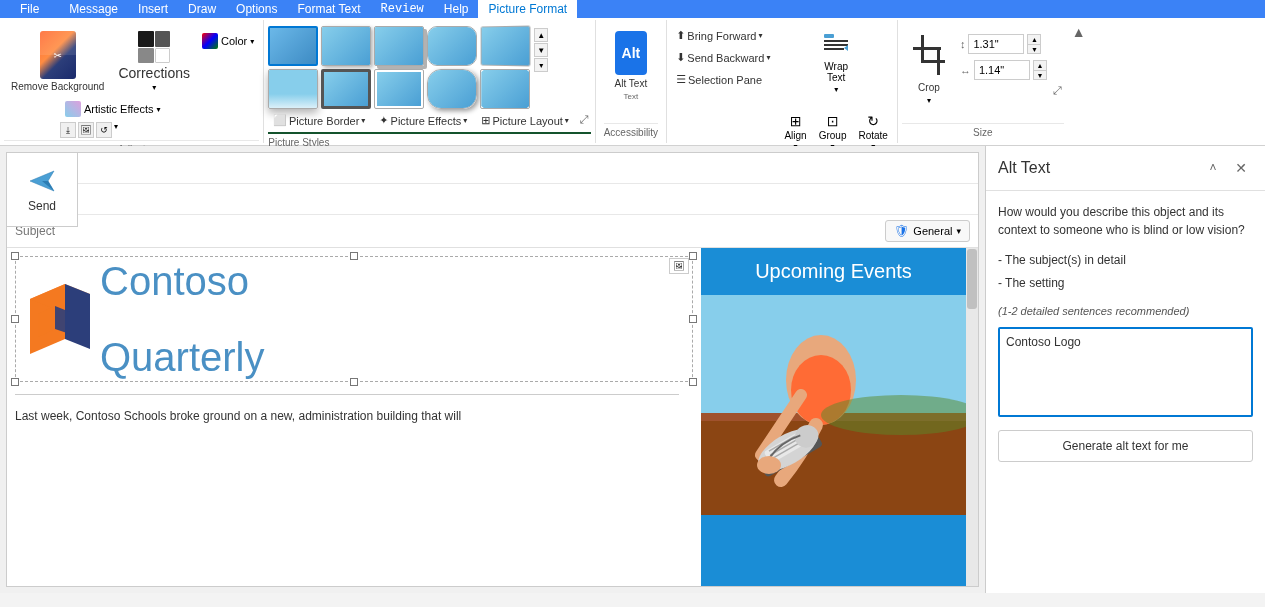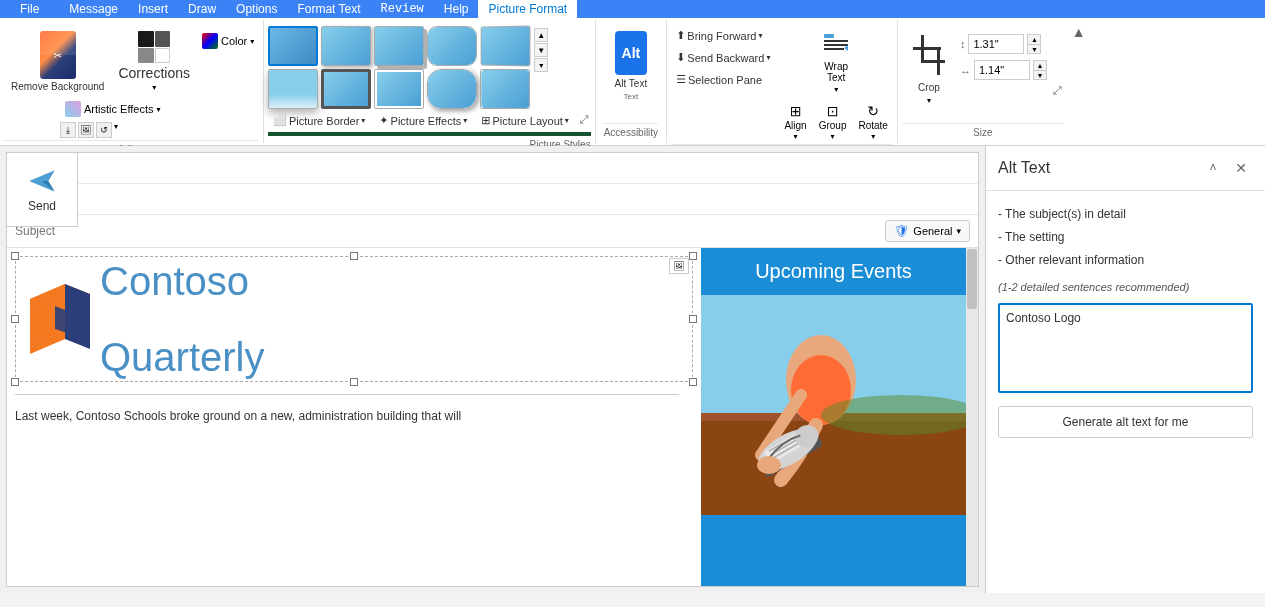--- a/index.html
+++ b/index.html
@@ -140,21 +140,21 @@
         <span>Picture Effects</span>
         <span style="font-size:8px;">▾</span>
       </div>
       <div class="ribbon-btn-row">
         <span style="font-size:11px;">⊞</span>
         <span>Picture Layout</span>
         <span style="font-size:8px;">▾</span>
       </div>
       <div style="margin-left:auto; cursor:pointer; font-size:11px; color:#666; padding:2px;">⤢</div>
     </div>
-    <div style="font-size:10px; color:#666; text-align:right; padding:3px 0; border-top:4px solid #14532d;">Picture Styles</div>
+    <div style="font-size:10px; color:#666; text-align:left; padding:3px 0; border-top:2px solid #14532d;">Picture Styles</div>
   </div>
 
   <div style="display:flex; flex-direction:column; padding:2px 8px; border-right:1px solid #e0e0e0; min-width:70px;">
     <div style="display:flex; flex:1; align-items:flex-start; padding-top:4px; justify-content:center;">
       <div style="display:flex; flex-direction:column; align-items:center; cursor:pointer; border-radius:3px; border:1px solid transparent; padding:4px 6px; gap:3px;">
         <div style="width:32px; height:44px; background:#1a73e8; border-radius:4px; display:flex; align-items:center; justify-content:center; color:white; font-size:14px; font-weight:bold;">Alt</div>
         <span style="font-size:10px; color:#333; text-align:center;">Alt Text</span>
         <span style="font-size:8px; color:#666;">Text</span>
       </div>
     </div>
@@ -174,21 +174,21 @@
           <span>⬇</span>
           <span>Send Backward</span>
           <span style="font-size:8px;">▾</span>
         </div>
         <div class="ribbon-btn-row" style="font-size:11px;">
           <span>☰</span>
           <span>Selection Pane</span>
         </div>
       </div>
 
-      <div style="display:flex; flex-direction:column; gap:1px;">
+      <div style="display:flex; flex-direction:column; gap:11px;">
         <div style="display:flex; flex-direction:column; align-items:center; padding:4px 6px; cursor:pointer; border-radius:3px; border:1px solid transparent; min-width:50px; gap:2px;">
           <div style="width:28px; height:28px; display:flex; align-items:center; justify-content:center;">
             <svg width="28" height="28" viewBox="0 0 28 28">
               <rect x="2" y="3" width="10" height="4" fill="#4a9fd4" rx="1"></rect>
               <rect x="2" y="9" width="24" height="2" fill="#333"></rect>
               <rect x="2" y="13" width="24" height="2" fill="#333"></rect>
               <rect x="2" y="17" width="20" height="2" fill="#333"></rect>
               <path d="M22 17 L26 14 L26 20 Z" fill="#4a9fd4"></path>
             </svg>
           </div>
@@ -389,24 +389,24 @@
 
     <div style="display:flex; align-items:center; justify-content:space-between; padding:10px 12px; border-bottom:1px solid #e0e0e0;">
       <span style="font-size:16px; font-weight:400; color:#333;">Alt Text</span>
       <div style="display:flex; gap:4px;">
         <button style="width:24px; height:24px; border:none; background:none; cursor:pointer; font-size:12px; color:#666; border-radius:3px; display:flex; align-items:center; justify-content:center;">˄</button>
         <button style="width:24px; height:24px; border:none; background:none; cursor:pointer; font-size:14px; color:#666; border-radius:3px; display:flex; align-items:center; justify-content:center;">✕</button>
       </div>
     </div>
 
     <div style="padding:12px; flex:1; overflow-y:auto;">
+      <p style="font-size:12px; color:#333; line-height:1.5; margin-bottom:10px;">How would you describe this object and its context to someone who is blind or low vision?</p>
       <div style="font-size:12px; color:#333; line-height:1.9; margin-bottom:10px;">
         <div>- The subject(s) in detail</div>
         <div>- The setting</div>
-        <div>- Other relevant information</div>
       </div>
       <p style="font-size:11px; color:#555; font-style:italic; margin-bottom:10px;">(1-2 detailed sentences recommended)</p>
 
       <textarea style="width: 100%; height: 90px; border: 2px solid rgb(0, 120, 212); padding: 6px; font-size: 12px; resize: none; outline: none; border-radius: 2px; color: rgb(51, 51, 51); font-family: inherit;">Contoso Logo</textarea>
 
       <button style="width:100%; padding:8px; background:white; border:1px solid #ccc; cursor:pointer; font-size:12px; color:#333; margin-top:10px; border-radius:3px; text-align:center;">Generate alt text for me</button>
     </div>
   </div>
 
 </div>

